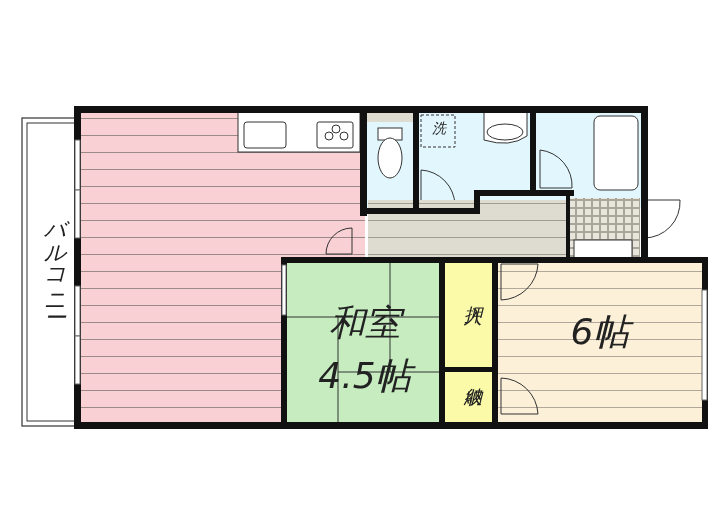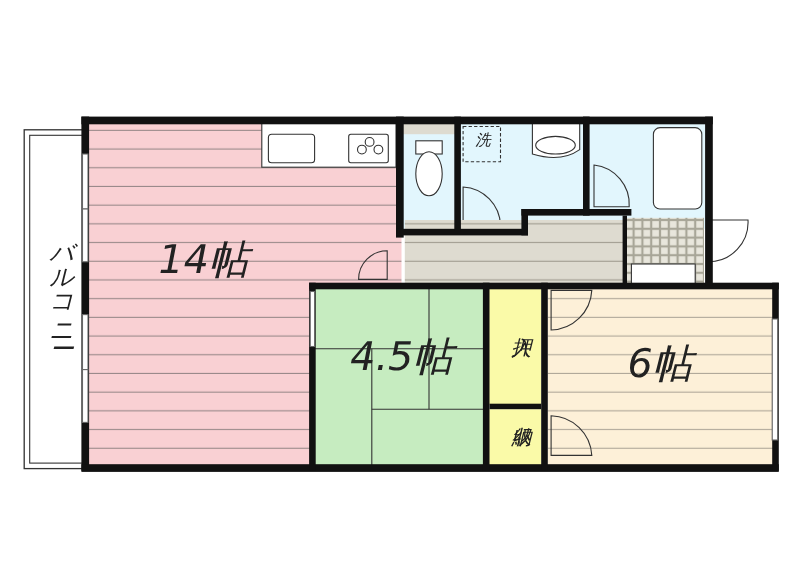--- a/index.html
+++ b/index.html
@@ -109,24 +109,24 @@
     <rect x="75" y="140" width="5" height="50"></rect>
     <rect x="75" y="190" width="5" height="48"></rect>
     <rect x="75" y="286" width="5" height="50"></rect>
     <rect x="75" y="336" width="5" height="48"></rect>
     <rect x="702" y="290" width="5" height="110"></rect>
     <rect x="282" y="265" width="4" height="50"></rect>
   </g>
 </svg>
 
 <div class="label" style="left:130px; top:215px; width:110px; font-size:36px;">
-  <div style="margin-top:4px;">14帖</div>
 </div>
 <div class="label" style="left:300px; top:305px; width:130px; font-size:36px;">
-  <div style="margin-top:2px;">4.5帖</div>
+  <div>和室</div>
+  <div style="margin-top:17px;">4.5帖</div>
 </div>
 <div class="label" style="left:540px; top:308px; width:120px; font-size:36px;">
   <div style="margin-top:6px;">6帖</div>
 </div>
 <div class="label" style="left:452px; top:292px; width:30px; font-size:18px; writing-mode:vertical-rl;">押入</div>
 <div class="label" style="left:452px; top:374px; width:30px; font-size:18px; writing-mode:vertical-rl;">収納</div>
 <div class="label" style="left:36px; top:205px; width:30px; font-size:22px; writing-mode:vertical-rl;">バルコニー</div>
 <div class="label" style="left:428px; top:121px; width:22px; font-size:14px;">洗</div>
 
 </body></html>

